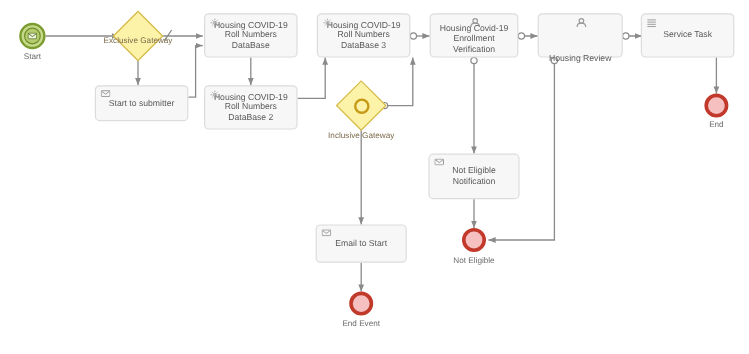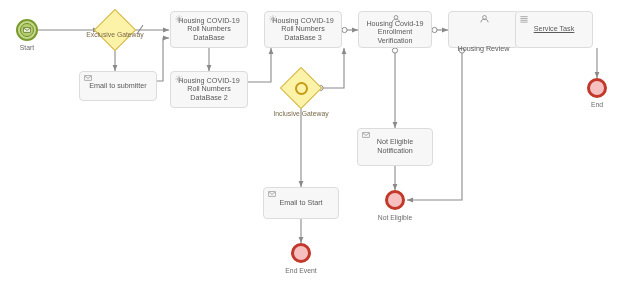--- a/index.html
+++ b/index.html
@@ -204,21 +204,21 @@
   <div class="gateway" style="left:100px; top:15px;"></div>
   <div class="gw-label" style="left:77px; top:31px; width:76px;">Exclusive Gateway</div>
 
   <div class="task" style="left:79px; top:71px; width:78px; height:30px;">
     <span class="ticon">
       <svg width="8" height="6" viewBox="0 0 10 7" aria-hidden="true">
         <rect x="0.5" y="0.5" width="9" height="6" rx="0.6" fill="none" stroke="#9a9a9a" stroke-width="1"></rect>
         <path d="M0.8,1 L5,4.1 L9.2,1" fill="none" stroke="#9a9a9a" stroke-width="1"></path>
       </svg>
     </span>
-    <span class="tlabel">Email to submitter</span>
+    <span class="tlabel">Start to submitter</span>
   </div>
 
   <div class="task" style="left:170px; top:11px; width:78px; height:37px;">
     <span class="ticon">
       <svg width="8" height="8" viewBox="0 0 12 12" aria-hidden="true">
         <circle cx="6" cy="6" r="2.1" fill="none" stroke="#9a9a9a" stroke-width="1.1"></circle>
         <g stroke="#9a9a9a" stroke-width="1.1">
           <path d="M6,0.8 L6,2.4"></path>
             <path d="M6,9.6 L6,11.2"></path>
           <path d="M0.8,6 L2.4,6"></path>
@@ -298,21 +298,21 @@
   <div class="task" style="left:448px; top:11px; width:71px; height:37px;">
     <span class="ticon" style="left:0; right:0; width:auto; top:3px; text-align:center;">
       <svg width="71" height="8" viewBox="0 0 71 8" aria-hidden="true">
         <circle cx="35.5" cy="2.4" r="1.9" fill="none" stroke="#9a9a9a" stroke-width="1"></circle>
         <path d="M31.9,7.4 C31.9,5.1 33.5,4.3 35.5,4.3 C37.5,4.3 39.1,5.1 39.1,7.4" fill="none" stroke="#9a9a9a" stroke-width="1"></path>
       </svg>
     </span>
     <span class="tlabel" style="padding-top:4px;margin-top:36px;">Housing Review</span>
   </div>
 
-  <div class="task" style="left:515px; top:11px; width:78px; height:37px;text-decoration:underline;">
+  <div class="task" style="left:534px; top:11px; width:78px; height:37px;">
     <span class="ticon">
       <svg width="8" height="8" viewBox="0 0 10 10" aria-hidden="true">
         <g stroke="#9a9a9a" stroke-width="1" stroke-linecap="round">
           <path d="M1,2 L9,2"></path>
             <path d="M1,4.3 L9,4.3"></path>
           <path d="M1,6.6 L9,6.6"></path>
             <path d="M1,8.9 L9,8.9"></path>
         </g>
       </svg>
     </span>

